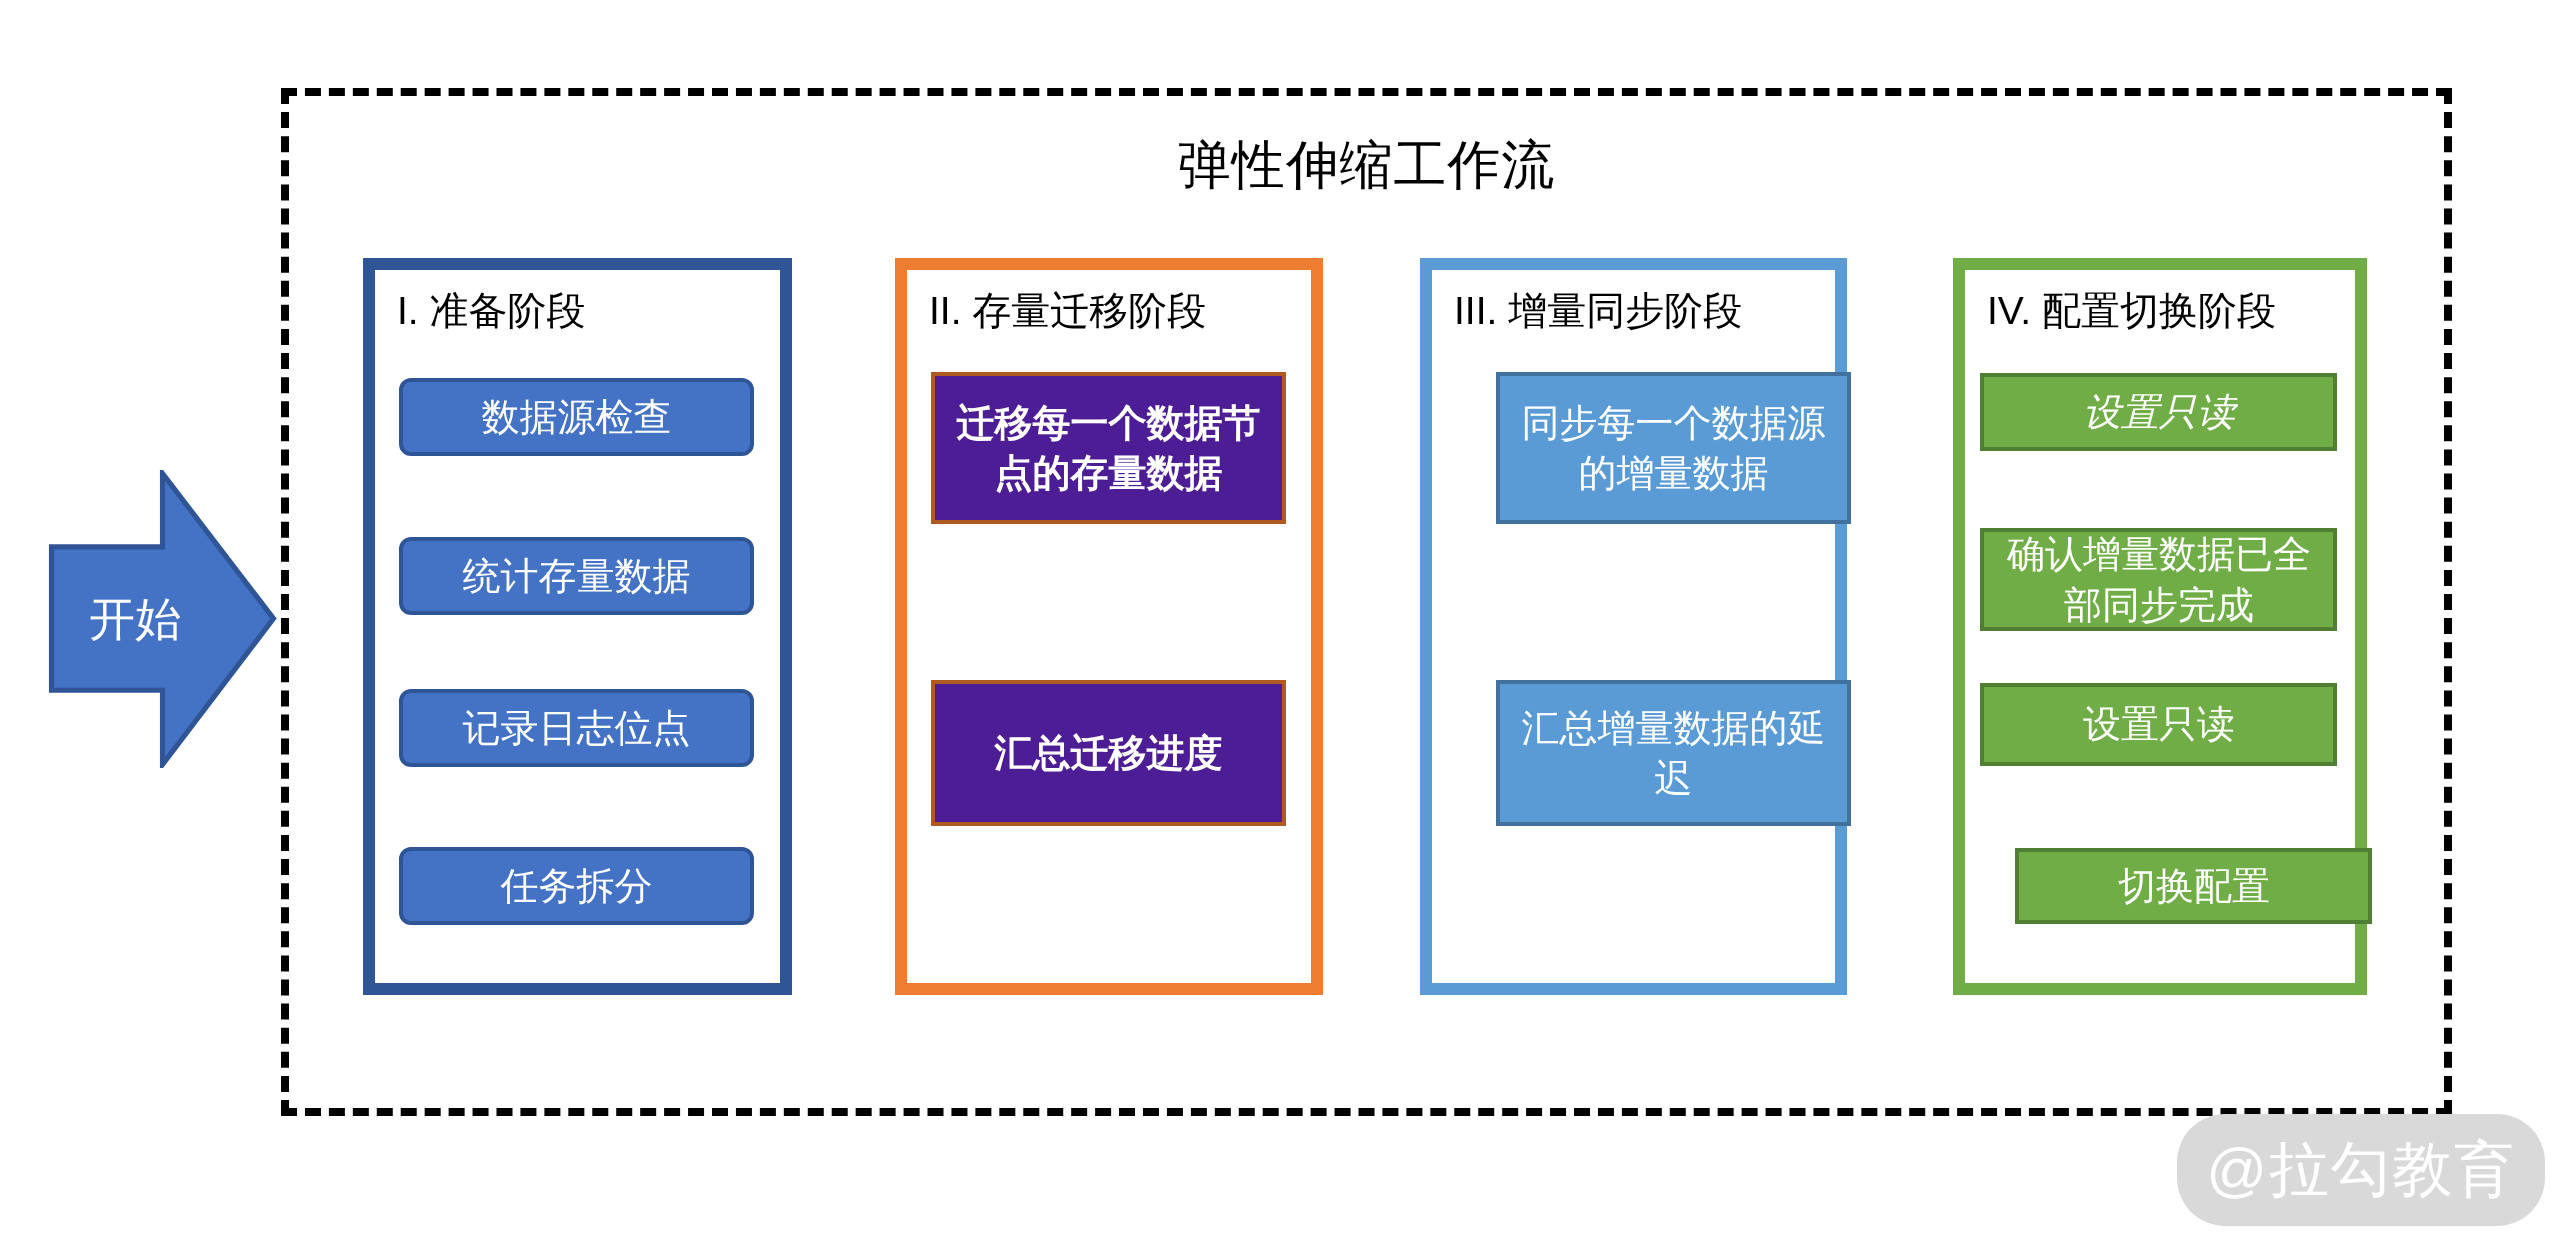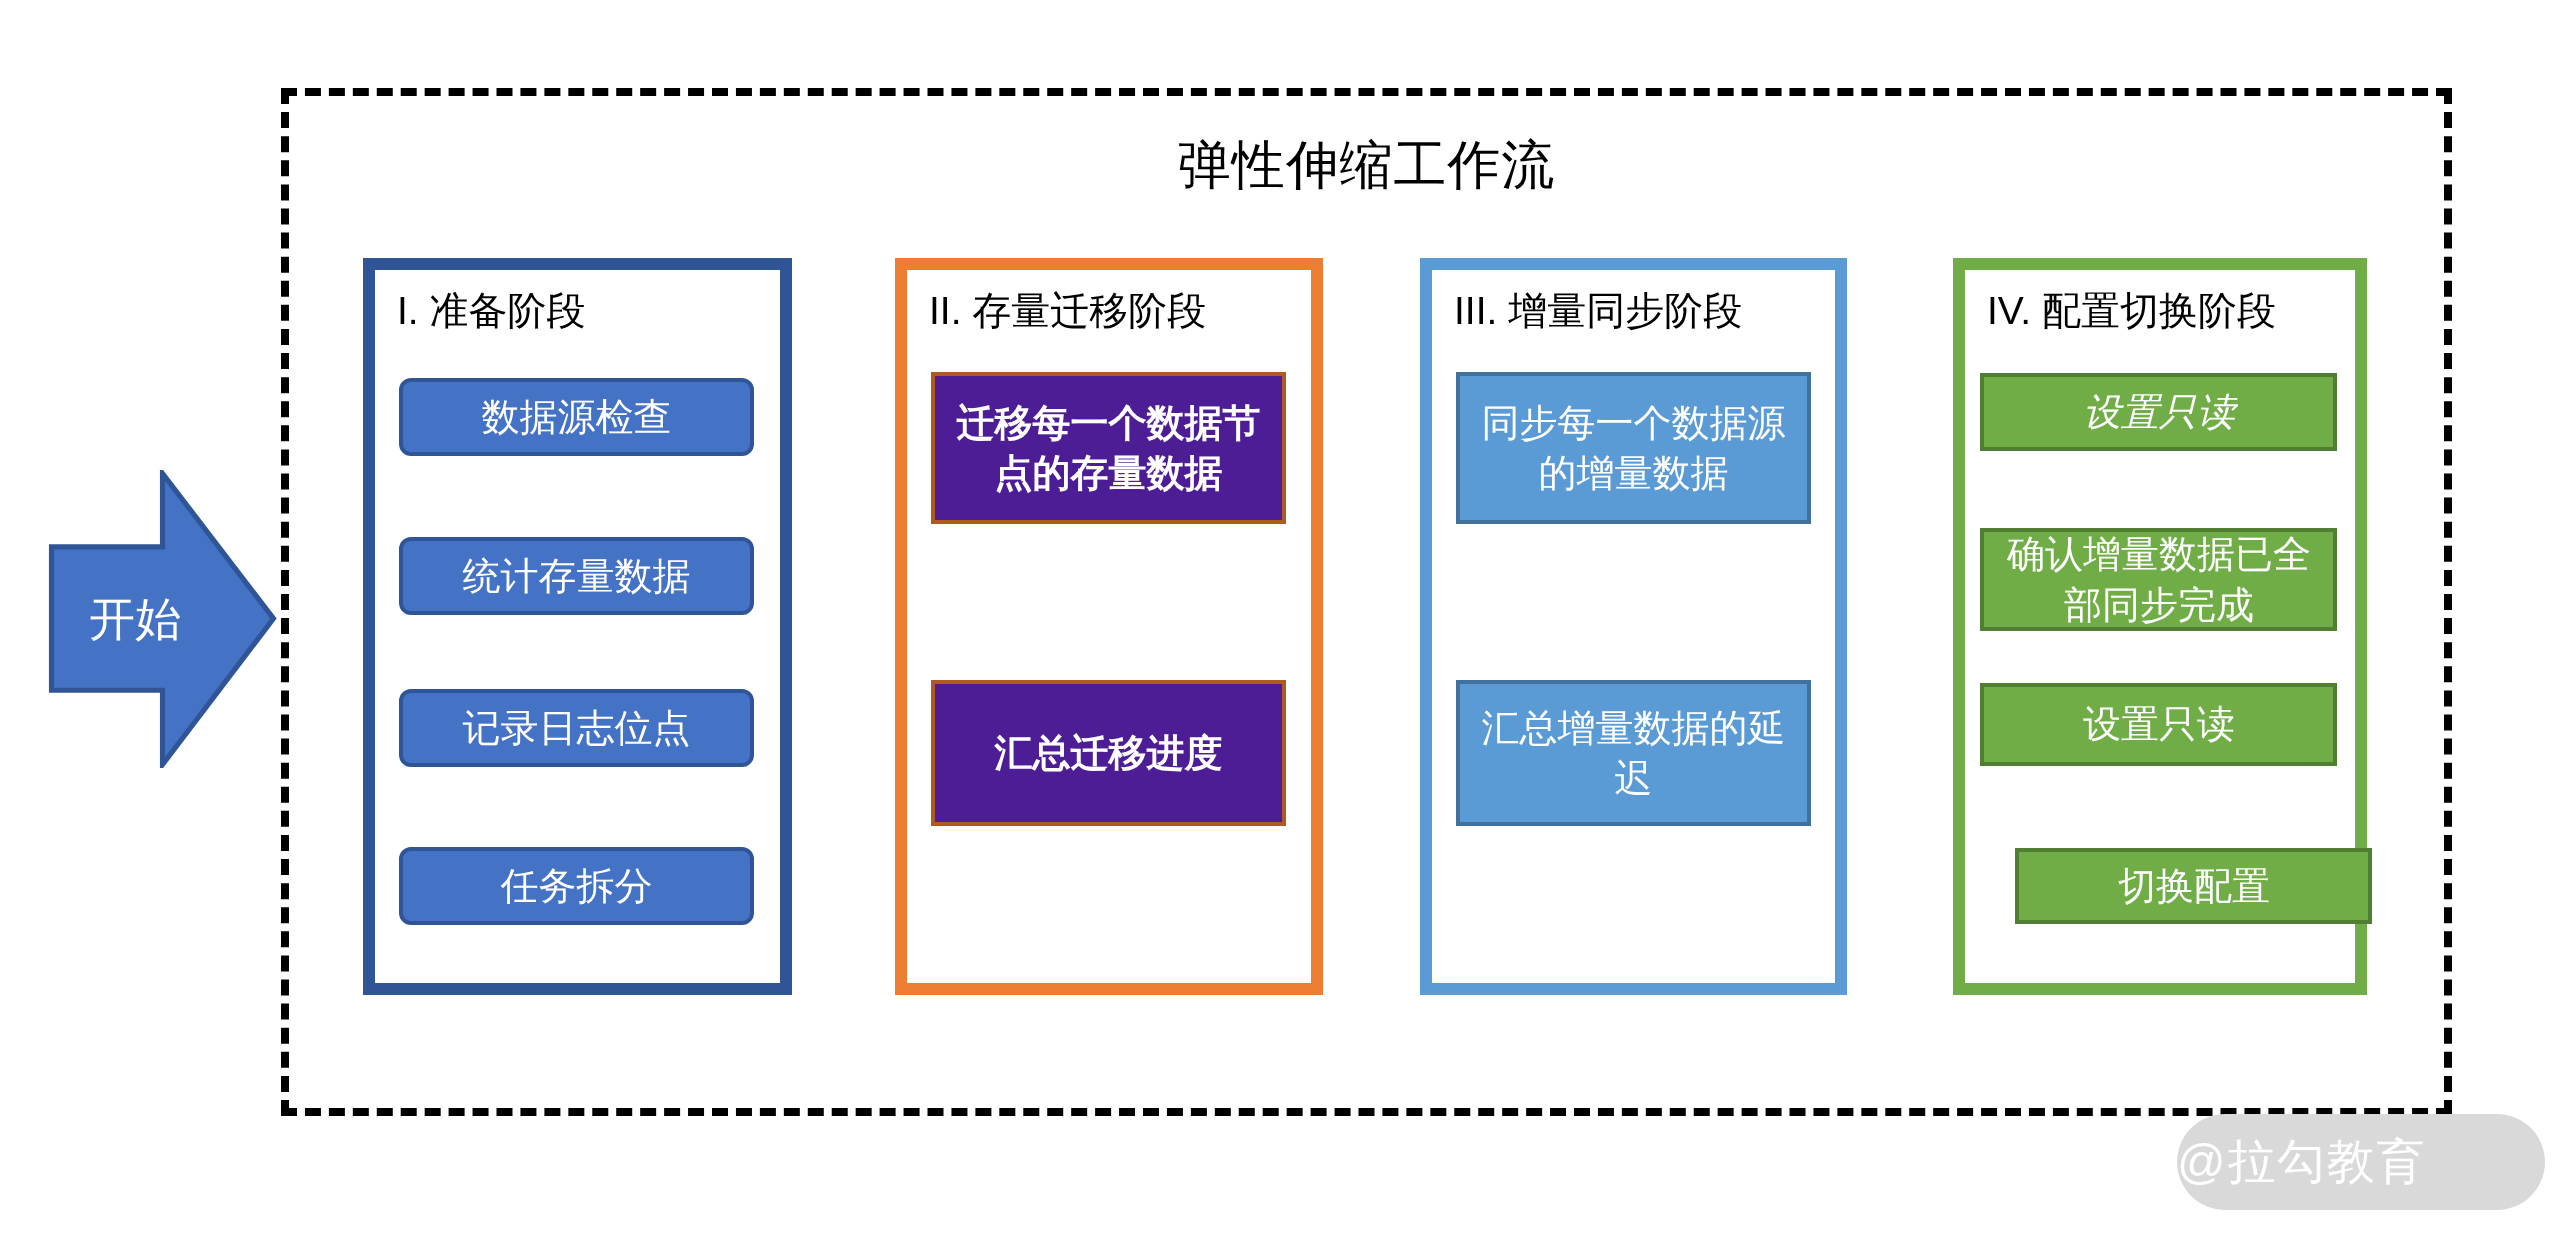--- a/index.html
+++ b/index.html
@@ -36,40 +36,40 @@
   
   .step {
     position: absolute; left: 24px; width: 355px;
     border: 4.3px solid; box-sizing: border-box;
     display: flex; align-items: center; justify-content: center;
     text-align: center; font-size: 38px; line-height: 1.32;
     color: #ffffff; padding: 0 10.2px;
   }
   .p0 .step { background: #4472C4; border-color: #2F5597; border-radius: 12px; }
   .p1 .step { background: #4c1d95; border-color: #AE5A21; font-weight: bold; }
-  .p2 .step { background: #5B9BD5; border-color: #41719C; }
+  .p2 .step { background: #5B9BD5; border-color: #41719C; margin-left: 40px; }
   .p3 .step { background: #70AD47; border-color: #507E32; left: 15.4px; width: 357px; }
   .p0 .s0 { top: 108px; height: 78px; }
   .p0 .s1 { top: 267px; height: 78px; }
   .p0 .s2 { top: 419px; height: 78px; }
   .p0 .s3 { top: 577px; height: 78px; }
   .p1 .s0 { top: 102px; height: 152px; }
   .p1 .s1 { top: 410px; height: 146px; }
   .p2 .s0 { top: 102px; height: 152px; }
   .p2 .s1 { top: 410px; height: 146px; }
   .p3 .s0 { top: 103px; height: 78px; font-style: italic; }
   .p3 .s1 { top: 258px; height: 103px; }
   .p3 .s2 { top: 413px; height: 83px; }
   .p3 .s3 { top: 578px; height: 76px; margin-left: 35px; }
   
   .watermark {
-    position: absolute; left: 2177px; top: 1114px; width: 368px; height: 96px;
+    position: absolute; left: 2177px; top: 1114px; width: 368px; height: 112px;
     border-radius: 48px; background: #D9D9D9;
-    display: flex; align-items: center; justify-content: flex-start;
-    font-size: 48px; color: #ffffff; letter-spacing: 1.7px;
+    display: flex; align-items: center; justify-content: center;
+    font-size: 60px; color: #ffffff; letter-spacing: 1.7px;
   }
 </style>
 </head>
 <body>
 
 <div id="canvas">
 
   <div class="frame">
     <div class="diagram-title">弹性伸缩工作流</div>
   </div>

